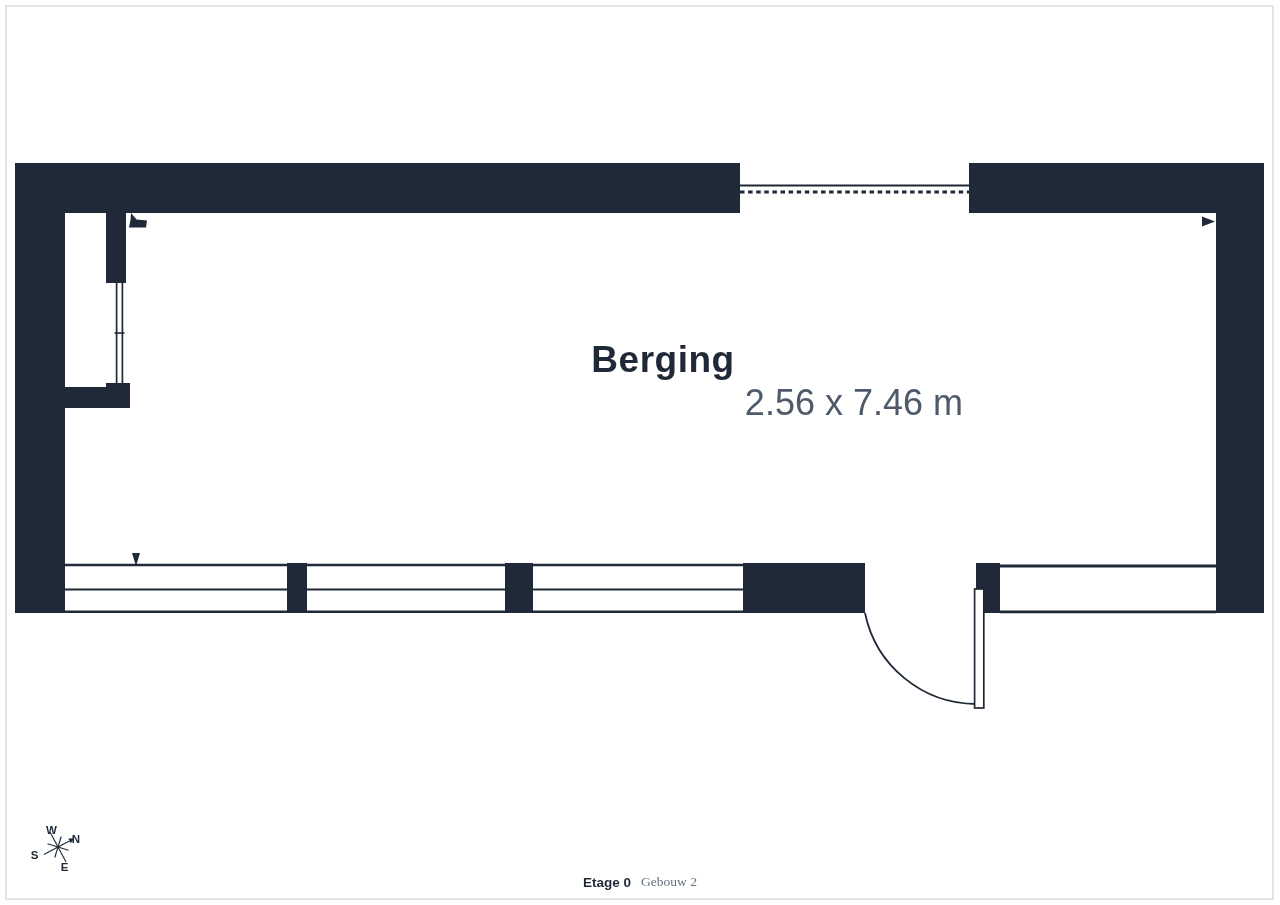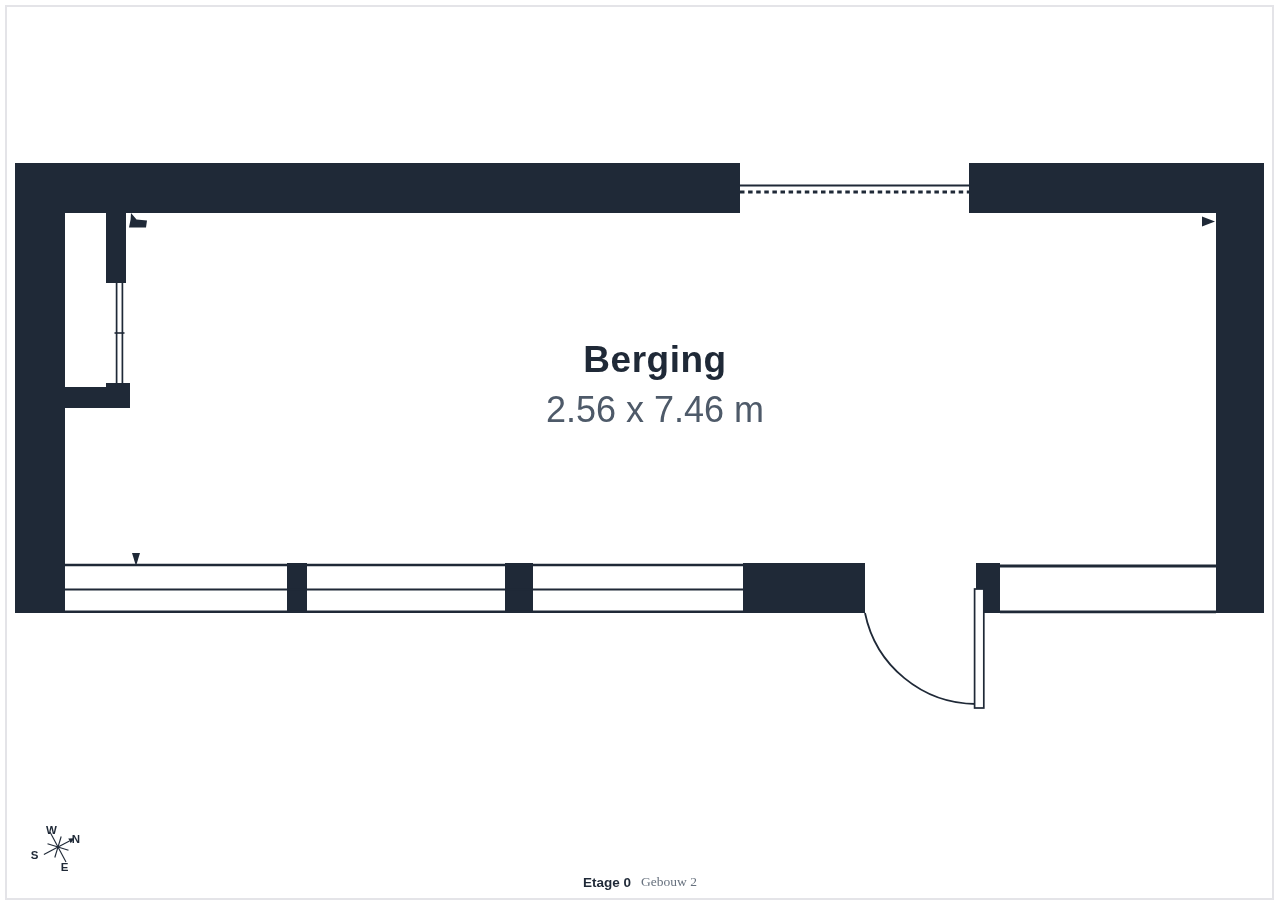--- a/index.html
+++ b/index.html
@@ -15,36 +15,36 @@
     position: absolute;
     left: 5px; top: 5px; right: 6px; bottom: 5px;
     border: 2px solid var(--frame-border, #e4e4e8);
     pointer-events: none;
   }
   .plan-svg { position: absolute; left: 0; top: 0; width: 1280px; height: 905px; }
   .wall { fill: var(--wall, #1f2937); }
   .wline { stroke: var(--wall, #1f2937); fill: none; }
   .room-label {
     position: absolute;
-    left: 355px; top: 338px; width: 600px;
+    left: 363px; top: 338px; width: 600px;
     text-align: center;
   }
   .room-name {
     font-size: 37px;
     font-weight: 700;
     letter-spacing: 0.5px;
     color: var(--room-name, #1f2937);
     line-height: 1.2;
   }
   .room-dims {
-    margin-top: 7px;
     font-size: 36px;
     font-weight: 400;
     color: var(--dimension-text, #4e5a69);
     line-height: 1.15;
+    text-align: right;
   }
   .footer {
     position: absolute;
     left: 0; right: 0; top: 874px;
     display: flex;
     justify-content: center;
     align-items: flex-end;
     gap: 10px;
     font-size: 13.5px;
   }

